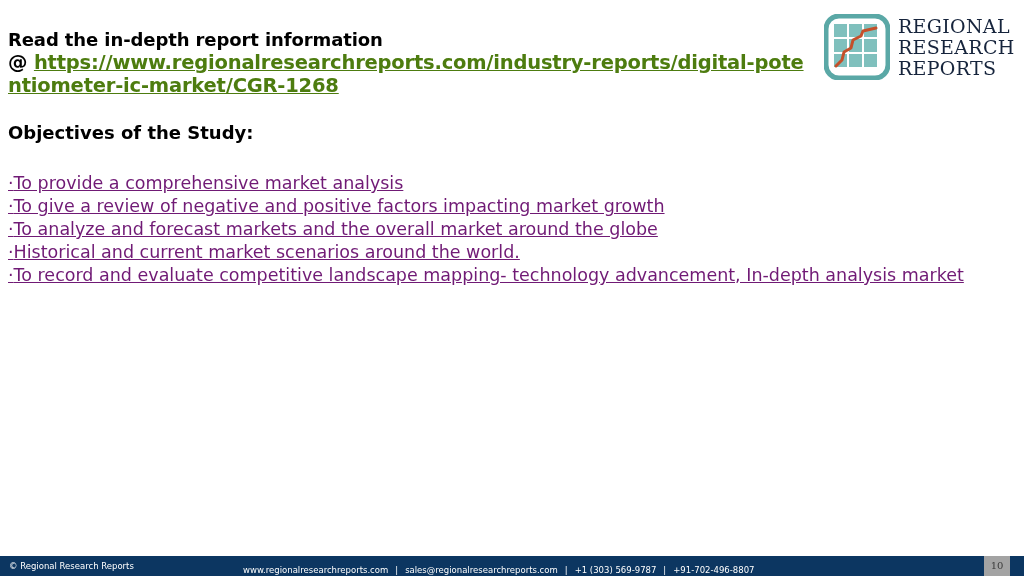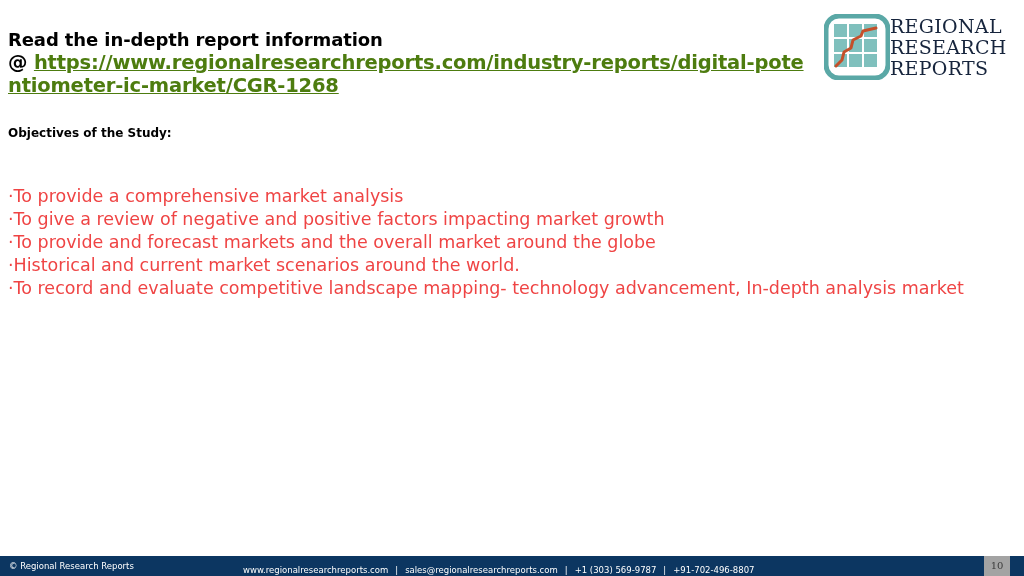--- a/index.html
+++ b/index.html
@@ -24,20 +24,21 @@
 
   
   .logo {
     position: absolute;
     top: 6px;
     left: 824px;
     width: 196px;
     height: 82px;
     display: flex;
     align-items: center;
+    gap: 8px;
   }
   .logo-mark {
     width: 66px;
     height: 66px;
     flex: 0 0 66px;
     position: relative;
   }
   .logo-text {
     font-family: "DejaVu Serif", "Liberation Serif", serif;
     color: #16243c;
@@ -74,34 +75,35 @@
   .url-line .link {
     color: #4d7c0f;
     text-decoration: underline;
     word-break: break-all;
   }
 
   .subhead {
     position: absolute;
     left: 8px;
     top: 122px;
-    font-size: 12px;
+    font-size: 18px;
     font-weight: bold;
     color: #000000;
     line-height: 22px;
   }
 
   .bullets {
     position: absolute;
     left: 8px;
-    top: 185px;
+    top: 172px;
     width: 1000px;
     font-size: 17.5px;
-    color: #ef4444;
+    color: #701a75;
     line-height: 23px;
+    text-decoration: underline;
   }
   .bullet {
     display: block;
     white-space: normal;
   }
   .bullet .dot {
     font-size: 17.5px;
     letter-spacing: 0;
   }
 
@@ -177,21 +179,21 @@
 
   <div class="headline">Read the in-depth report information</div>
 
   <div class="url-line"><span>@ </span><a class="link" href="#">https://www.regionalresearchreports.com/industry-reports/digital-potentiometer-ic-market/CGR-1268</a></div>
 
   <div class="subhead">Objectives of the Study:</div>
 
   <div class="bullets">
     <div class="bullet"><span class="dot">·</span><span>To provide a comprehensive market analysis</span></div>
     <div class="bullet"><span class="dot">·</span><span>To give a review of negative and positive factors impacting market growth</span></div>
-    <div class="bullet"><span class="dot">·</span><span>To provide and forecast markets and the overall market around the globe</span></div>
+    <div class="bullet"><span class="dot">·</span><span>To analyze and forecast markets and the overall market around the globe</span></div>
     <div class="bullet"><span class="dot">·</span><span>Historical and current market scenarios around the world.</span></div>
     <div class="bullet"><span class="dot">·</span><span>To record and evaluate competitive landscape mapping- technology advancement, In-depth analysis market</span></div>
   </div>
 
   <div class="footer">
     <span class="footer-copy">© Regional Research Reports</span>
     <span class="footer-contact"><span>www.regionalresearchreports.com</span><span class="sep">|</span><span>sales@regionalresearchreports.com</span><span class="sep">|</span><span>+1 (303) 569-9787</span><span class="sep">|</span><span>+91-702-496-8807</span></span>
     <span class="page-box">10</span>
   </div>
 

